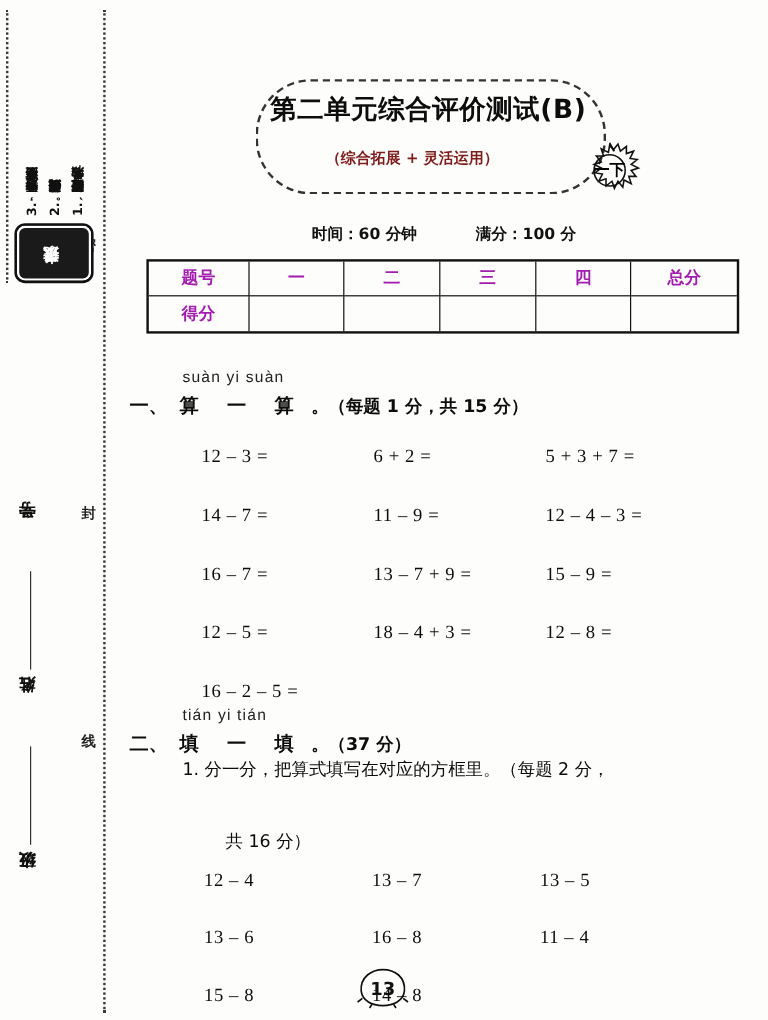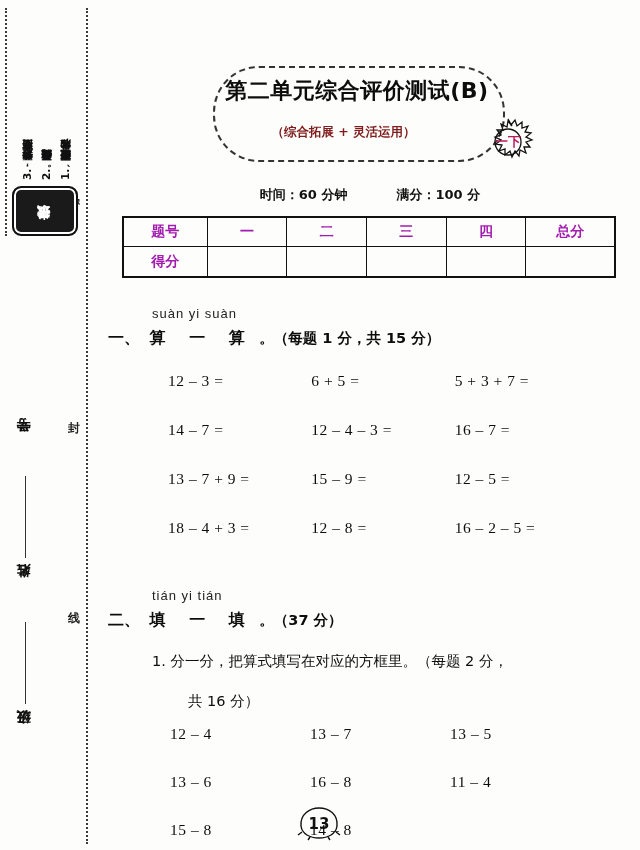--- a/index.html
+++ b/index.html
@@ -90,21 +90,21 @@
     font-size:12.5px;font-weight:bold;color:#7f1d1d;
   }
   .sun-badge{
     position:absolute;left:482px;top:116px;width:52px;height:52px;
   }
   .sun-badge svg{display:block;}
   .sun-text{
     position:absolute;left:0;top:0;width:52px;height:52px;
     display:flex;align-items:center;justify-content:center;
     font-family:Liberation Mono, monospace;
-    font-size:13px;font-weight:bold;color:#be185d;
+    font-size:13px;font-weight:bold;color:#000000;
   }
 
   .exam-meta{
     position:absolute;left:120px;top:186px;width:500px;
     text-align:center;
     font-family:"DejaVu Sans",sans-serif;
     font-size:13px;font-weight:bold;color:#111;
   }
   .exam-meta .gap{display:inline-block;width:40px;}
 
@@ -250,41 +250,42 @@
 
   <div class="pinyin" style="left:152px;top:306px;">suàn yi suàn</div>
   <div class="sec-head" style="left:108px;top:328px;">
     <span class="num">一、</span>
     <span class="sp">算 一 算</span>
     <span class="pts">。（每题 1 分，共 15 分）</span>
   </div>
 
   <div class="calc-grid">
     <div class="item">12 – 3 =</div>
-    <div class="item">6 + 5 =</div>
+    <div class="item">6 + 2 =</div>
     <div class="item">5 + 3 + 7 =</div>
     <div class="item">14 – 7 =</div>
+    <div class="item">11 – 9 =</div>
     <div class="item">12 – 4 – 3 =</div>
     <div class="item">16 – 7 =</div>
     <div class="item">13 – 7 + 9 =</div>
     <div class="item">15 – 9 =</div>
     <div class="item">12 – 5 =</div>
     <div class="item">18 – 4 + 3 =</div>
     <div class="item">12 – 8 =</div>
     <div class="item">16 – 2 – 5 =</div>
   </div>
 
   <div class="pinyin" style="left:152px;top:588px;">tián yi tián</div>
   <div class="sec-head" style="left:108px;top:610px;">
     <span class="num">二、</span>
     <span class="sp">填 一 填</span>
     <span class="pts">。（37 分）</span>
   </div>
 
-  <div class="qtext" style="left:152px;top:652px;">1. 分一分，把算式填写在对应的方框里。（每题 2 分，</div>
+  <div class="qtext" style="left:152px;top:632px;">1. 分一分，把算式填写在对应的方框里。（每题 2 分，</div>
   <div class="qtext" style="left:188px;top:692px;">共 16 分）</div>
 
   <div class="expr-grid">
     <div class="item">12 – 4</div>
     <div class="item">13 – 7</div>
     <div class="item">13 – 5</div>
     <div class="item">13 – 6</div>
     <div class="item">16 – 8</div>
     <div class="item">11 – 4</div>
     <div class="item">15 – 8</div>

